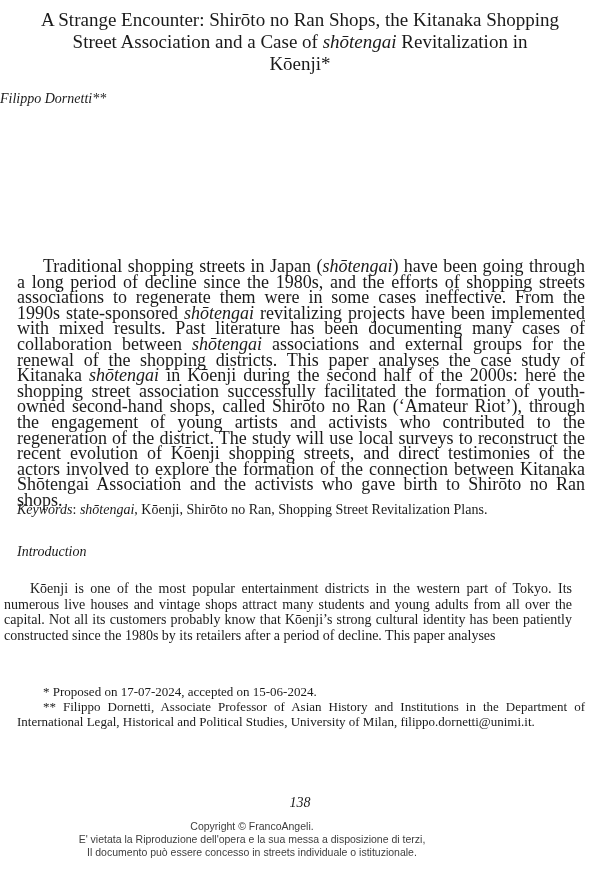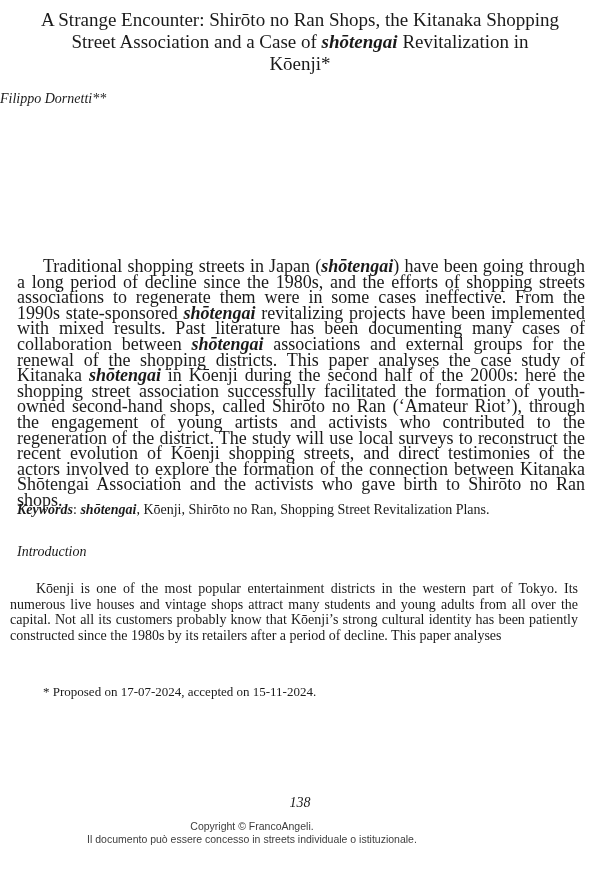--- a/index.html
+++ b/index.html
@@ -33,21 +33,21 @@
   .abstract-block p{margin:0;text-indent:26px;}
   .keywords-line{
     position:absolute;top:502px;left:17px;width:568px;
     font-size:14px;line-height:15.6px;
   }
   .section-heading{
     position:absolute;top:544px;left:17px;
     font-style:italic;font-size:14px;margin:0;font-weight:400;
   }
   .intro-paragraph{
-    position:absolute;top:581px;left:10px;width:568px;
+    position:absolute;top:581px;left:4px;width:568px;
     text-align:justify;font-size:14px;line-height:15.6px;text-indent:26px;
   }
   .footnotes-block{
     position:absolute;top:684px;left:17px;width:568px;
     font-size:13px;line-height:15.2px;text-align:justify;
   }
   .footnote{margin:0;text-indent:26px;}
   .journal-line{
     position:absolute;top:761px;left:17px;width:568px;
     font-style:italic;font-size:13px;white-space:nowrap;
@@ -55,21 +55,21 @@
   .page-number{
     position:absolute;top:795px;left:0;width:600px;
     text-align:center;font-style:italic;font-size:14px;
   }
   .copyright-block{
     position:absolute;top:820px;left:0;width:504px;
     text-align:center;
     font-family:"Liberation Sans","DejaVu Sans",sans-serif;
     font-size:10.5px;line-height:13px;color:var(--footer-color);
   }
-  i{font-style:italic;font-weight:bold;}
+  i{font-style:italic;}
 </style>
 </head>
 <body>
 
 <div class="page">
 
   <h1 class="title-block"><span>A Strange Encounter: Shirōto no Ran Shops, the Kitanaka Shopping Street Association and a Case of </span><i>shōtengai</i><span> Revitalization in Kōenji*</span></h1>
 
   <div class="author-line">Filippo Dornetti**</div>
 
@@ -77,24 +77,26 @@
     <p><span>Traditional shopping streets in Japan (</span><i>shōtengai</i><span>) have been going through a long period of decline since the 1980s, and the efforts of shopping streets associations to regenerate them were in some cases ineffective. From the 1990s state-sponsored </span><i>shōtengai</i><span> revitalizing projects have been implemented with mixed results. Past literature has been documenting many cases of collaboration between </span><i>shōtengai</i><span> associations and external groups for the renewal of the shopping districts. This paper analyses the case study of Kitanaka </span><i>shōtengai</i><span> in Kōenji during the second half of the 2000s: here the shopping street association successfully facilitated the formation of youth-owned second-hand shops, called Shirōto no Ran (‘Amateur Riot’), through the engagement of young artists and activists who contributed to the regeneration of the district. The study will use local surveys to reconstruct the recent evolution of Kōenji shopping streets, and direct testimonies of the actors involved to explore the formation of the connection between Kitanaka Shōtengai Association and the activists who gave birth to Shirōto no Ran shops.</span></p>
   </div>
 
   <div class="keywords-line"><i>Keywords</i><span>: </span><i>shōtengai</i><span>, Kōenji, Shirōto no Ran, Shopping Street Revitalization Plans.</span></div>
 
   <h2 class="section-heading">Introduction</h2>
 
   <div class="intro-paragraph">Kōenji is one of the most popular entertainment districts in the western part of Tokyo. Its numerous live houses and vintage shops attract many students and young adults from all over the capital. Not all its customers probably know that Kōenji’s strong cultural identity has been patiently constructed since the 1980s by its retailers after a period of decline. This paper analyses</div>
 
   <div class="footnotes-block">
-    <p class="footnote"><span>*</span> <span>Proposed on 17-07-2024, accepted on 15-11-2024.</span></p>
+    <p class="footnote"><span>*</span> <span>Proposed on 17-07-2024, accepted on 15-06-2024.</span></p>
+    <p class="footnote"><span>**</span> <span>Filippo Dornetti, Associate Professor of Asian History and Institutions in the Department of International Legal, Historical and Political Studies, University of Milan, filippo.dornetti@unimi.it.</span></p>
   </div>
 
 
   <div class="page-number">138</div>
 
   <div class="copyright-block">
     <div>Copyright © FrancoAngeli.</div>
+    <div>E' vietata la Riproduzione dell'opera e la sua messa a disposizione di terzi,</div>
     <div>Il documento può essere concesso in streets individuale o istituzionale.</div>
   </div>
 
 </div>
 
 </body></html>

